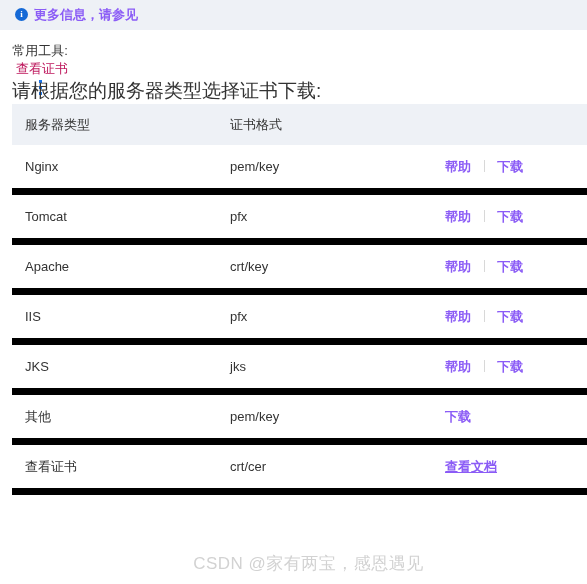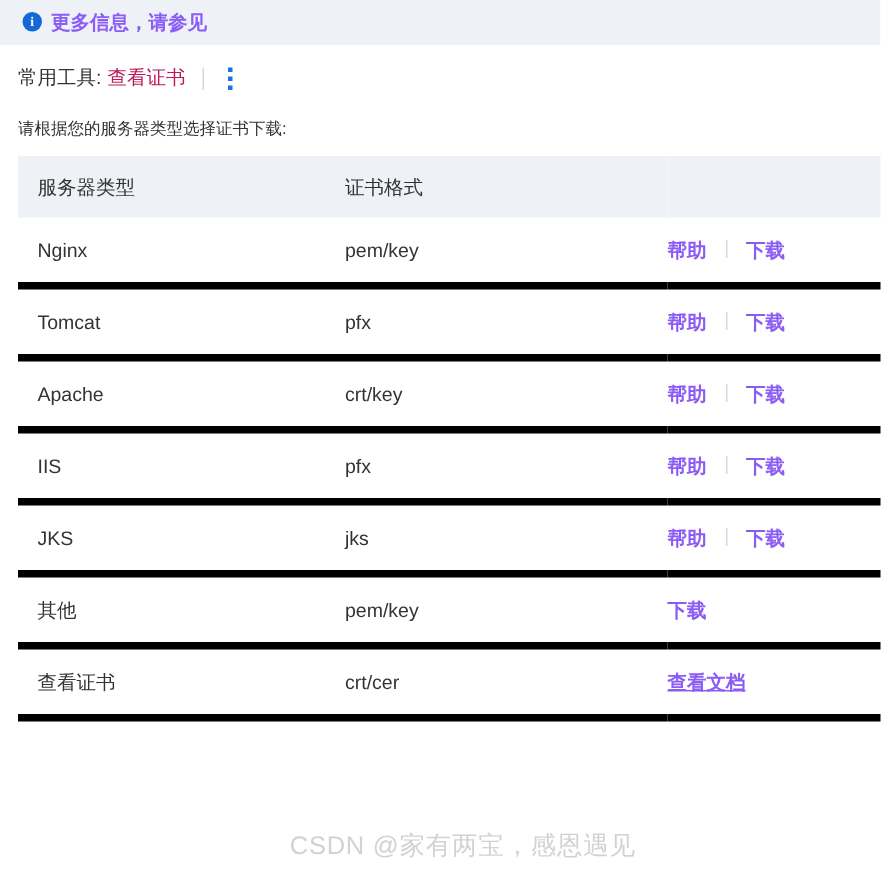--- a/index.html
+++ b/index.html
@@ -61,20 +61,21 @@
   }
 
   
   .tools-row {
     position: absolute;
     left: 12px;
     top: 42px;
     display: flex;
     align-items: center;
     height: 20px;
+    flex-direction: column;
   }
   .tools-label {
     font-size: 13px;
     color: #333333;
     white-space: nowrap;
   }
   .tools-link {
     font-size: 13px;
     color: #be185d;
     margin-left: 4px;
@@ -102,21 +103,21 @@
     height: 3px;
     background: #1a73e8;
     margin: 1.5px 0;
   }
 
   
   .desc {
     position: absolute;
     left: 12px;
     top: 78px;
-    font-size: 11px;
+    font-size: 19px;
     color: #333333;
     white-space: nowrap;
   }
 
   
   .cert-table {
     position: absolute;
     left: 12px;
     top: 104px;
     width: 600px;           
@@ -138,21 +139,21 @@
     color: #333333;
     vertical-align: middle;
   }
   .col-type   { width: 205px; padding-left: 13px !important; }
   .col-format { width: 215px; font-family: Liberation Mono, monospace; }
   .col-action { width: 180px; text-align: right !important; padding-right: 0 !important; }
 
   .cert-table tbody td {
     height: 43px;
     vertical-align: middle;
-    border-bottom: 5px solid #000000;
+    border-bottom: 7px solid #000000;
     color: #333333;
   }
   .cert-table tbody tr:first-child td {
     border-top: none;
   }
   .cell-type   { padding-left: 13px !important; }
   .cell-action { text-align: right; white-space: nowrap; }
 
   .row-link {
     color: #8b5cf6;

